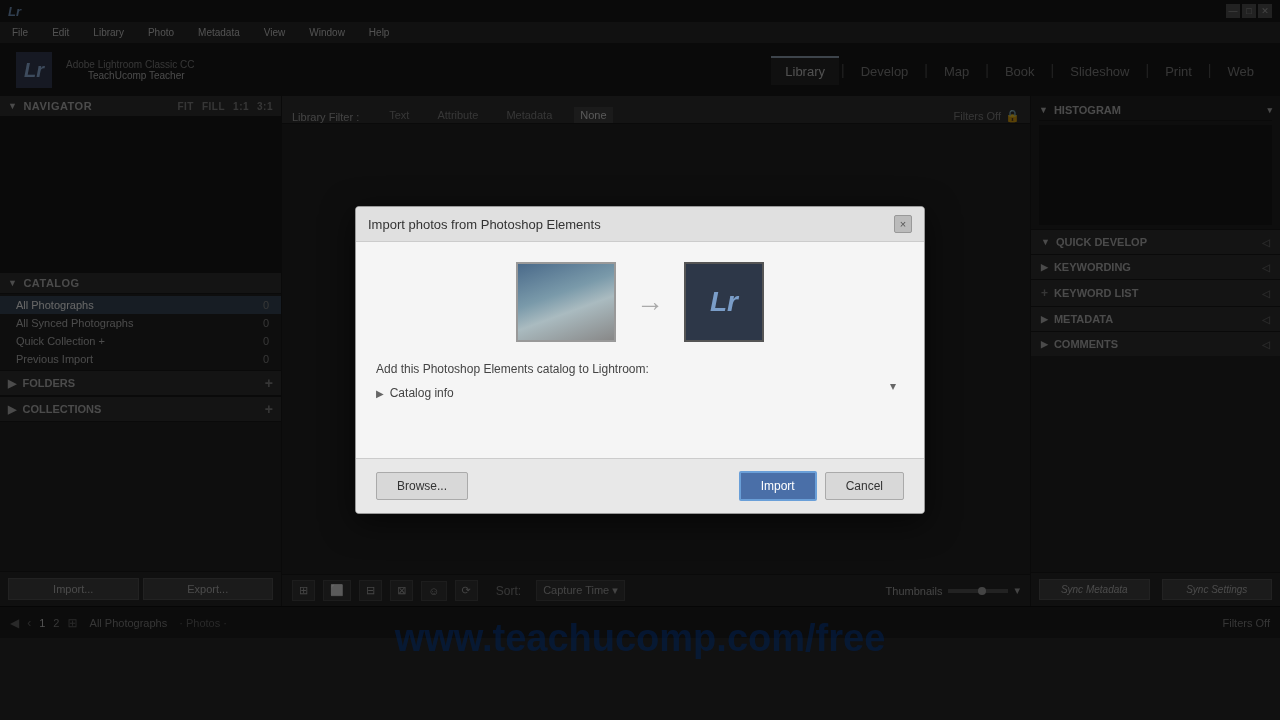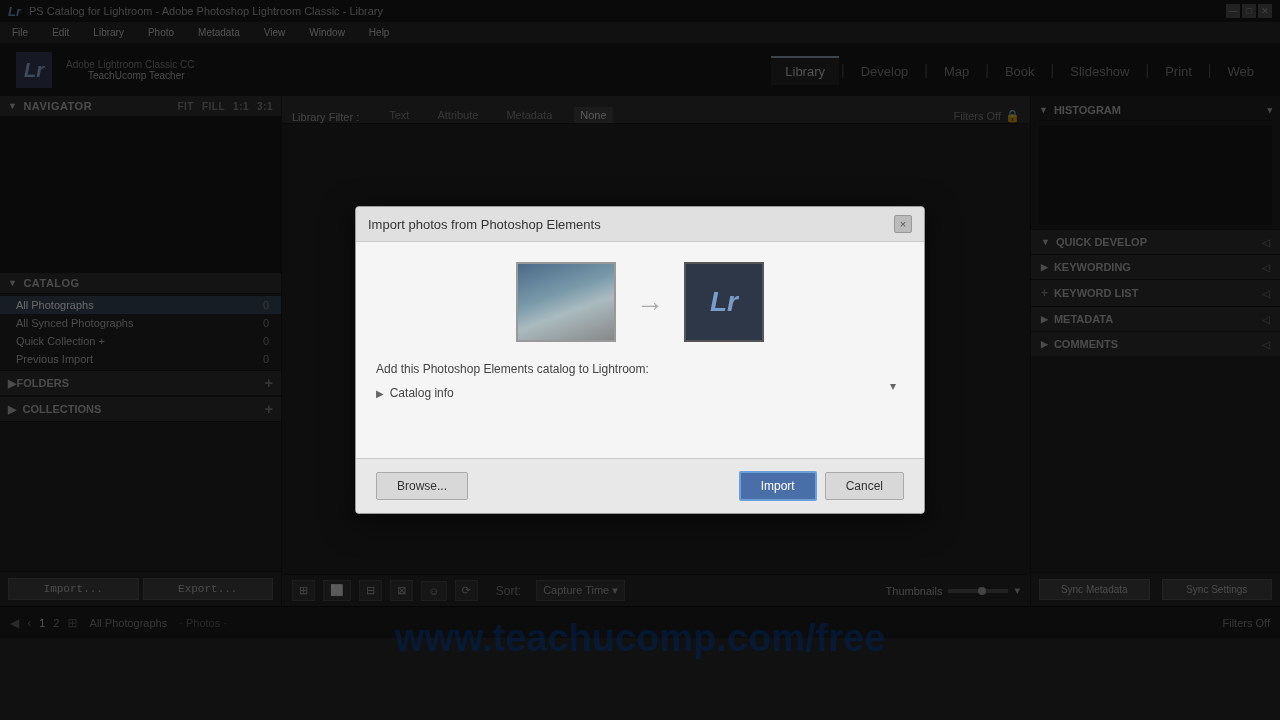--- a/index.html
+++ b/index.html
@@ -189,21 +189,20 @@
     }
     .panel-bottom-btn {
       flex: 1;
       padding: 4px 8px;
       background: #444;
       border: 1px solid #555;
       color: #bbb;
       font-size: 11px;
       cursor: pointer;
       text-align: center;
-      font-family: Liberation Mono, monospace;
     }
 
     
     #center-panel {
       flex: 1;
       background: #2b2b2b;
       display: flex;
       flex-direction: column;
       position: relative;
     }
@@ -335,20 +334,21 @@
     .right-panel-section-header .arrow { margin-left: auto; font-size: 10px; color: #666; }
 
     
     #right-panel-bottom {
       margin-top: auto;
       display: flex;
       gap: 12px;
       padding: 6px 8px;
       background: #2a2a2a;
       border-top: 1px solid #1a1a1a;
+      font-style: italic;
     }
     .sync-btn {
       flex: 1;
       padding: 4px 6px;
       background: #444;
       border: 1px solid #555;
       color: #bbb;
       font-size: 10px;
       cursor: pointer;
       text-align: center;
@@ -548,21 +548,20 @@
       color: rgba(0, 80, 200, 0.55);
       pointer-events: none;
       z-index: 50;
     }
   </style>
 </head>
 <body>
 
 <div id="title-bar">
   <span style="margin-right:8px; font-size:13px; color:#7a9dc8; font-weight:bold; font-style:italic;">Lr</span>
-  <span style="font-size:11px; color:#aaa;">PS Catalog for Lightroom - Adobe Photoshop Lightroom Classic - Library</span>
   <div id="title-bar-controls" style="margin-left:auto; display:flex; gap:2px;">
     <div class="title-btn">—</div>
     <div class="title-btn">□</div>
     <div class="title-btn">✕</div>
   </div>
 </div>
 
 <div id="menu-bar">
   <span class="menu-item">File</span>
   <span class="menu-item">Edit</span>
@@ -640,21 +639,21 @@
         <div class="catalog-item">
           <span class="catalog-item-name">Previous Import</span>
           <span class="catalog-item-count">0</span>
         </div>
       </div>
     </div>
 
     <div id="folders-section">
       <div class="section-header-with-plus">
         <span class="triangle">▶</span>
-        <span style="">Folders</span>
+        <span style="margin-left:6px;">Folders</span>
         <span class="plus-btn">+</span>
       </div>
     </div>
 
     <div id="collections-section">
       <div class="section-header-with-plus">
         <span class="triangle">▶</span>
         <span style="margin-left:6px;">Collections</span>
         <span class="plus-btn">+</span>
       </div>

